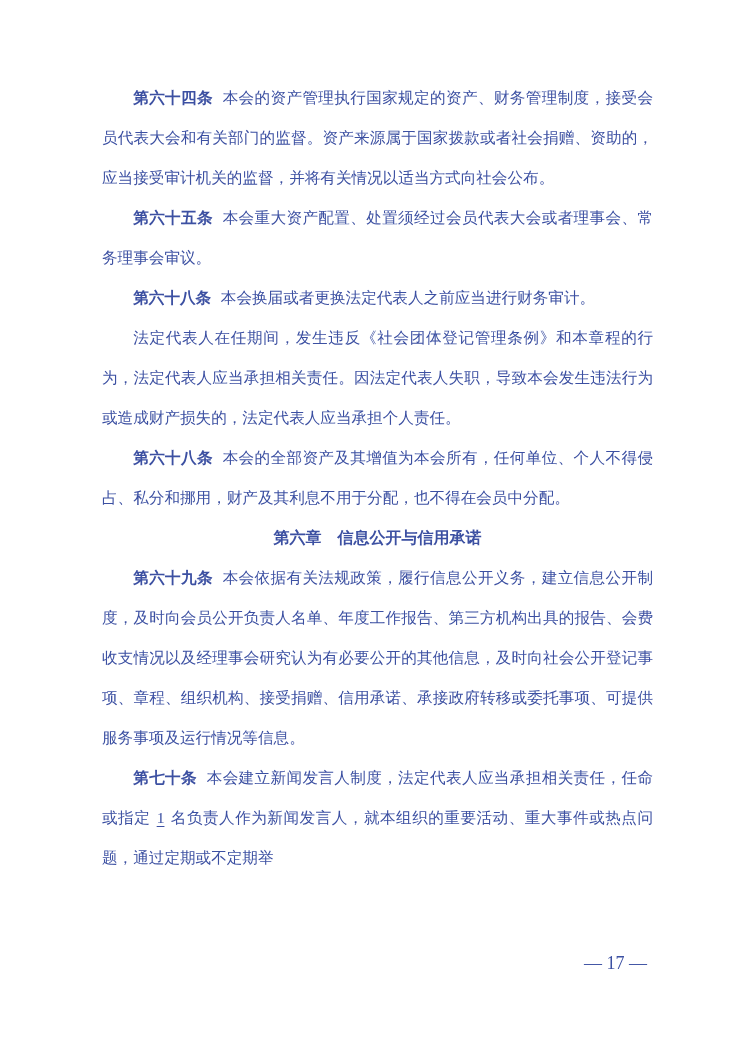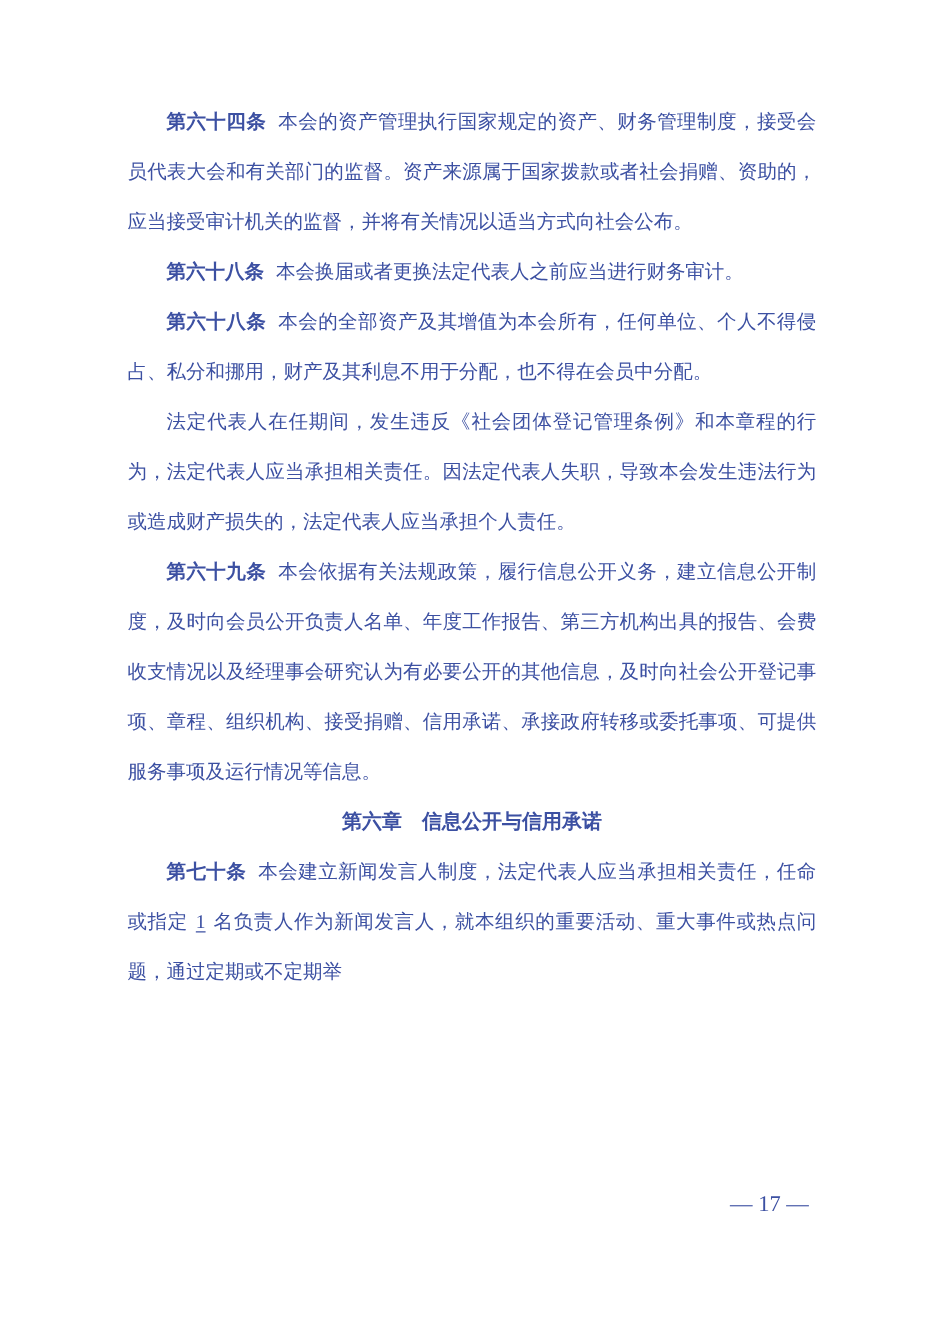--- a/index.html
+++ b/index.html
@@ -60,37 +60,40 @@
 </head>
 <body>
 
 <div class="page">
   <div class="content">
 
     <p class="para">
       <span class="article-lead">第六十四条</span><span>本会的资产管理执行国家规定的资产、财务管理制度，接受会员代表大会和有关部门的监督。资产来源属于国家拨款或者社会捐赠、资助的，应当接受审计机关的监督，并将有关情况以适当方式向社会公布。</span>
     </p>
 
+    <p class="para">
+      <span class="article-lead">第六十五条</span><span>本会重大资产配置、处置须经过会员代表大会或者理事会、常务理事会审议。</span>
+    </p>
 
 
     <p class="para">
       <span class="article-lead">第六十八条</span><span>本会换届或者更换法定代表人之前应当进行财务审计。</span>
     </p>
 
+    <p class="para">法定代表人在任期间，发生违反《社会团体登记管理条例》和本章程的行为，法定代表人应当承担相关责任。因法定代表人失职，导致本会发生违法行为或造成财产损失的，法定代表人应当承担个人责任。</p>
+
     <p class="para">
       <span class="article-lead">第六十八条</span><span>本会的全部资产及其增值为本会所有，任何单位、个人不得侵占、私分和挪用，财产及其利息不用于分配，也不得在会员中分配。</span>
     </p>
 
-    <p class="para">法定代表人在任期间，发生违反《社会团体登记管理条例》和本章程的行为，法定代表人应当承担相关责任。因法定代表人失职，导致本会发生违法行为或造成财产损失的，法定代表人应当承担个人责任。</p>
+    <p class="para chapter-heading">第六章　信息公开与信用承诺</p>
 
     <p class="para">
       <span class="article-lead">第六十九条</span><span>本会依据有关法规政策，履行信息公开义务，建立信息公开制度，及时向会员公开负责人名单、年度工作报告、第三方机构出具的报告、会费收支情况以及经理事会研究认为有必要公开的其他信息，及时向社会公开登记事项、章程、组织机构、接受捐赠、信用承诺、承接政府转移或委托事项、可提供服务事项及运行情况等信息。</span>
     </p>
-
-    <p class="para chapter-heading">第六章　信息公开与信用承诺</p>
 
     <p class="para">
       <span class="article-lead">第七十条</span><span>本会建立新闻发言人制度，法定代表人应当承担相关责任，任命或指定 </span><span class="underlined-num">1</span><span> 名负责人作为新闻发言人，就本组织的重要活动、重大事件或热点问题，通过定期或不定期举</span>
     </p>
 
   </div>
 
   <div class="footer">— 17 —</div>
 </div>
 

